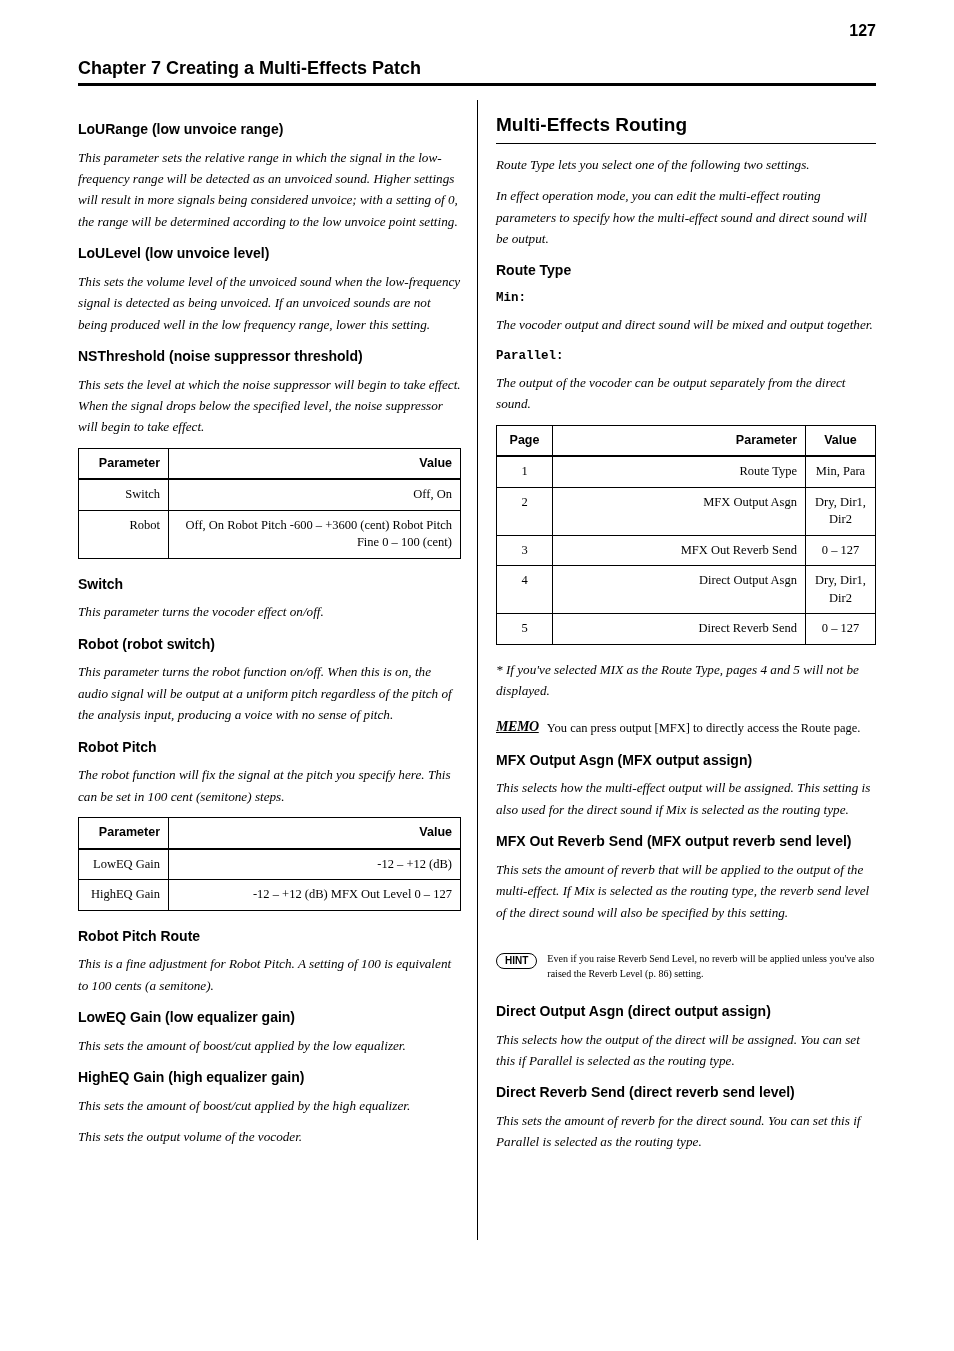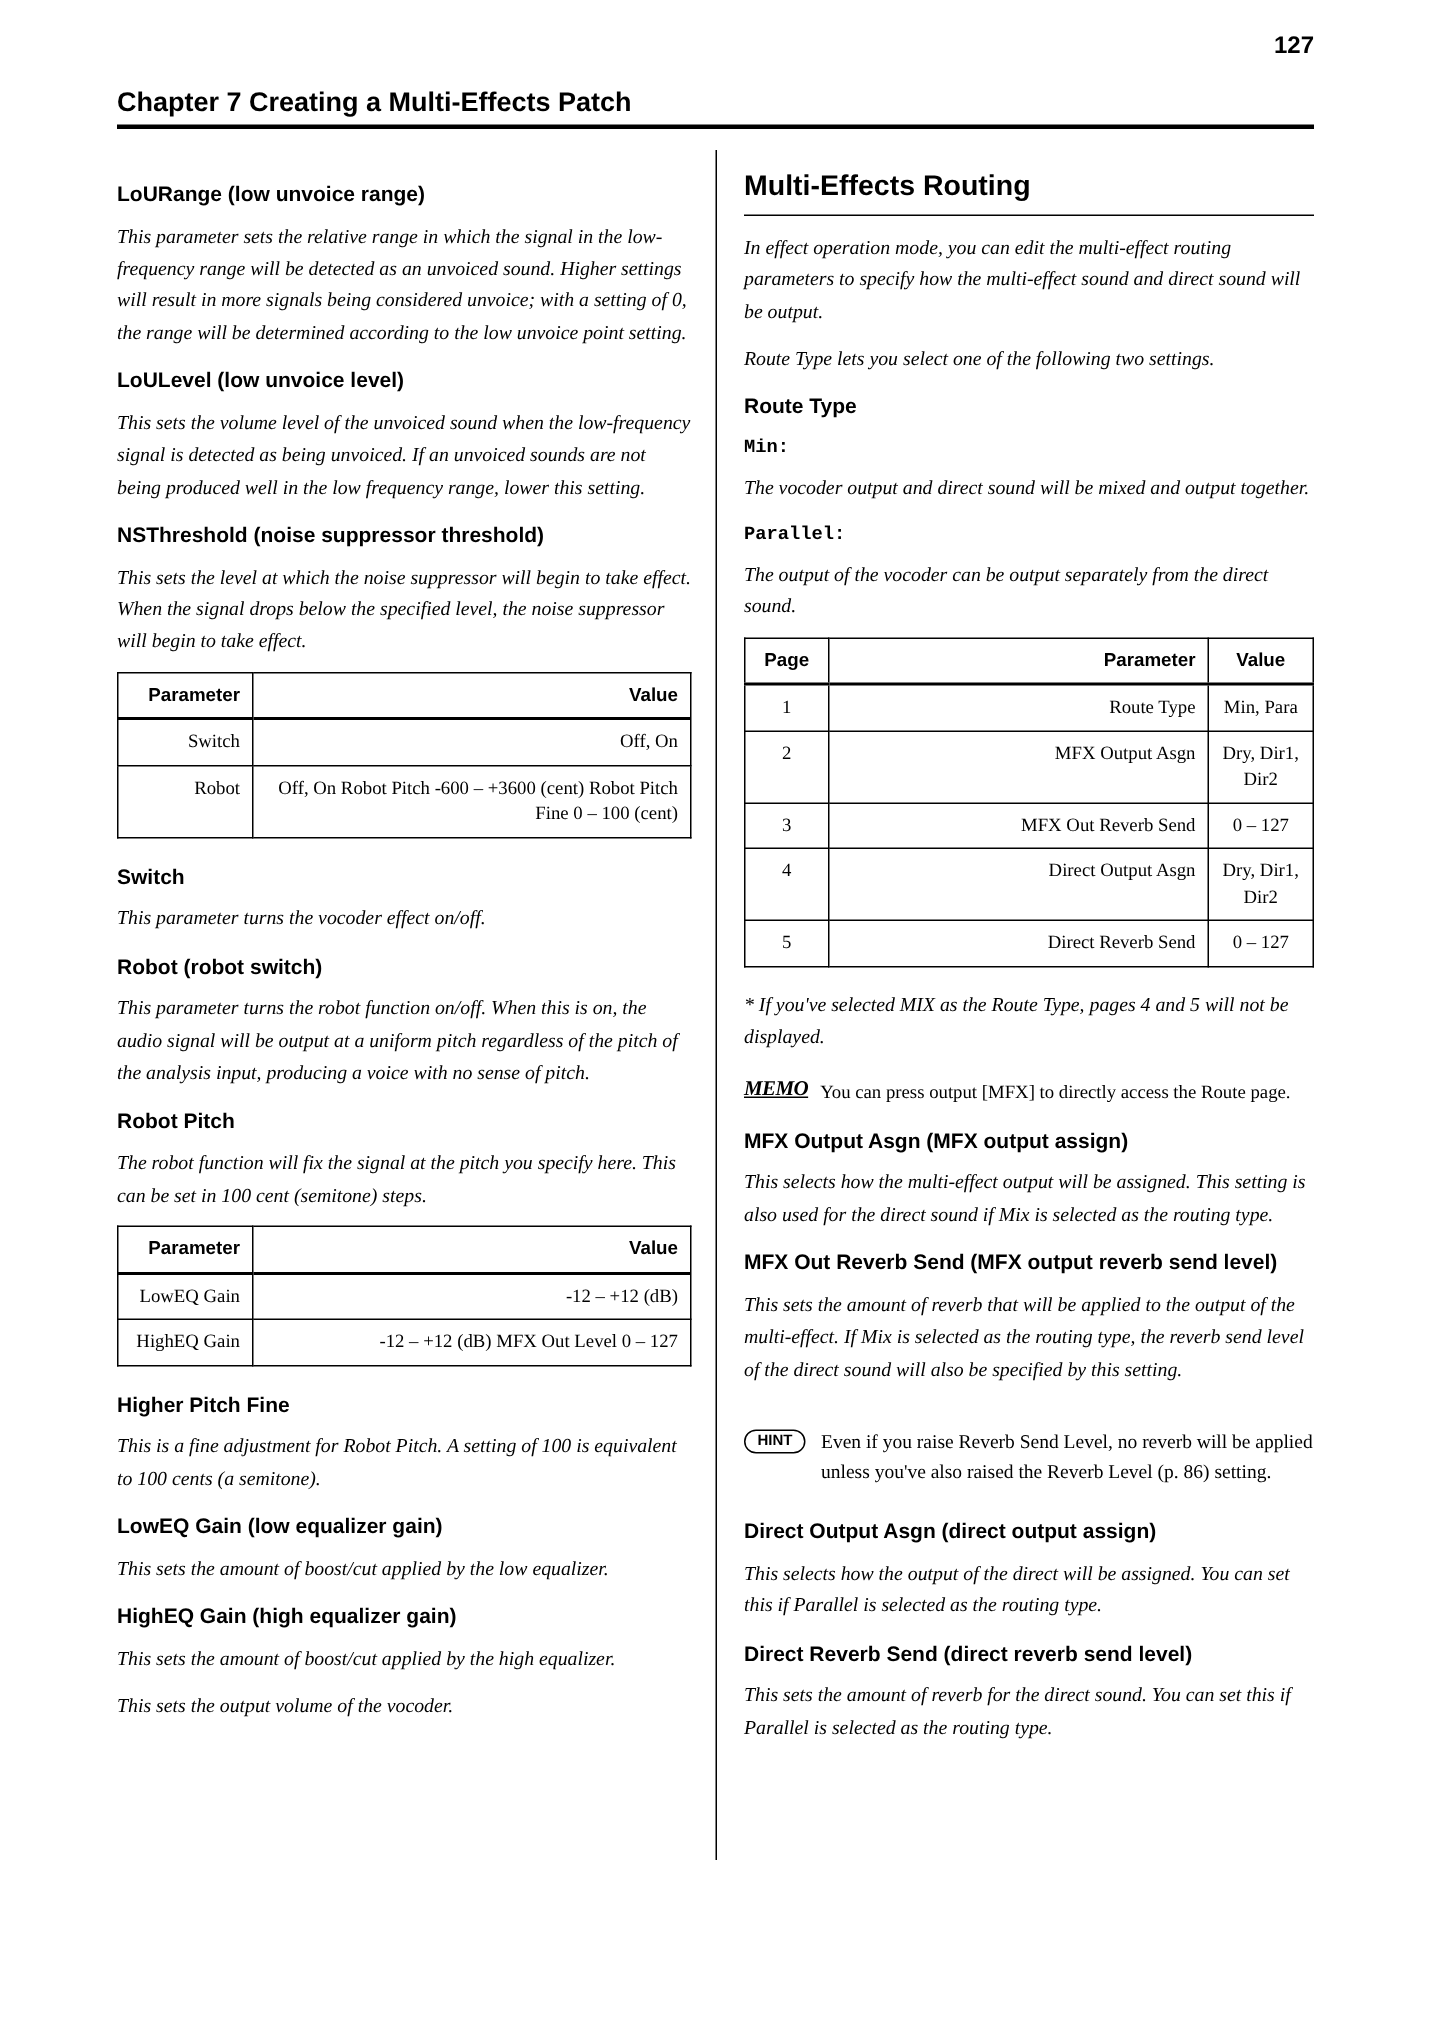--- a/index.html
+++ b/index.html
@@ -124,21 +124,21 @@
     border: 1.5px solid #000;
     border-radius: 8px;
     font-family: Helvetica, Arial, sans-serif;
     font-size: 10px;
     font-weight: bold;
     padding: 2px 8px;
     line-height: 1;
     margin-top: 2px;
     white-space: nowrap;
   }
-  .hint-text { font-size: 13px; line-height: 1.55; }
+  .hint-text { font-size: 10px; line-height: 1.55; }
 </style>
 </head>
 <body>
 
 <div class="page">
   <div class="page-number">127</div>
   <div class="running-head">Chapter 7  Creating a Multi-Effects Patch</div>
   <hr class="hr-thick">
 
   <div class="columns">
@@ -193,38 +193,38 @@
             <td>LowEQ Gain</td>
             <td>-12 – +12 (dB)</td>
           </tr>
           <tr>
             <td>HighEQ Gain</td>
             <td>-12 – +12 (dB) MFX Out Level 0 – 127</td>
           </tr>
         </tbody>
       </table>
 
-      <div class="h3">Higher Pitch Fine</div>
+      <div class="h3">Robot Pitch Route</div>
       <p>This is a fine adjustment for Robot Pitch. A setting of 100 is equivalent to 100 cents (a semitone).</p>
 
       <div class="h3">LowEQ Gain (low equalizer gain)</div>
       <p>This sets the amount of boost/cut applied by the low equalizer.</p>
 
       <div class="h3">HighEQ Gain (high equalizer gain)</div>
       <p>This sets the amount of boost/cut applied by the high equalizer.</p>
 
       <p>This sets the output volume of the vocoder.</p>
     </div>
 
     <div class="col right">
       <div class="h2">Multi-Effects Routing</div>
       <hr class="h2-rule">
 
+      <p>Route Type lets you select one of the following two settings.</p>
       <p>In effect operation mode, you can edit the multi-effect routing parameters to specify how the multi-effect sound and direct sound will be output.</p>
-      <p>Route Type lets you select one of the following two settings.</p>
 
       <div class="h3">Route Type</div>
       <div class="subhead">Min:</div>
       <p>The vocoder output and direct sound will be mixed and output together.</p>
       <div class="subhead">Parallel:</div>
       <p>The output of the vocoder can be output separately from the direct sound.</p>
 
       <table class="three-col">
         <thead>
           <tr>

